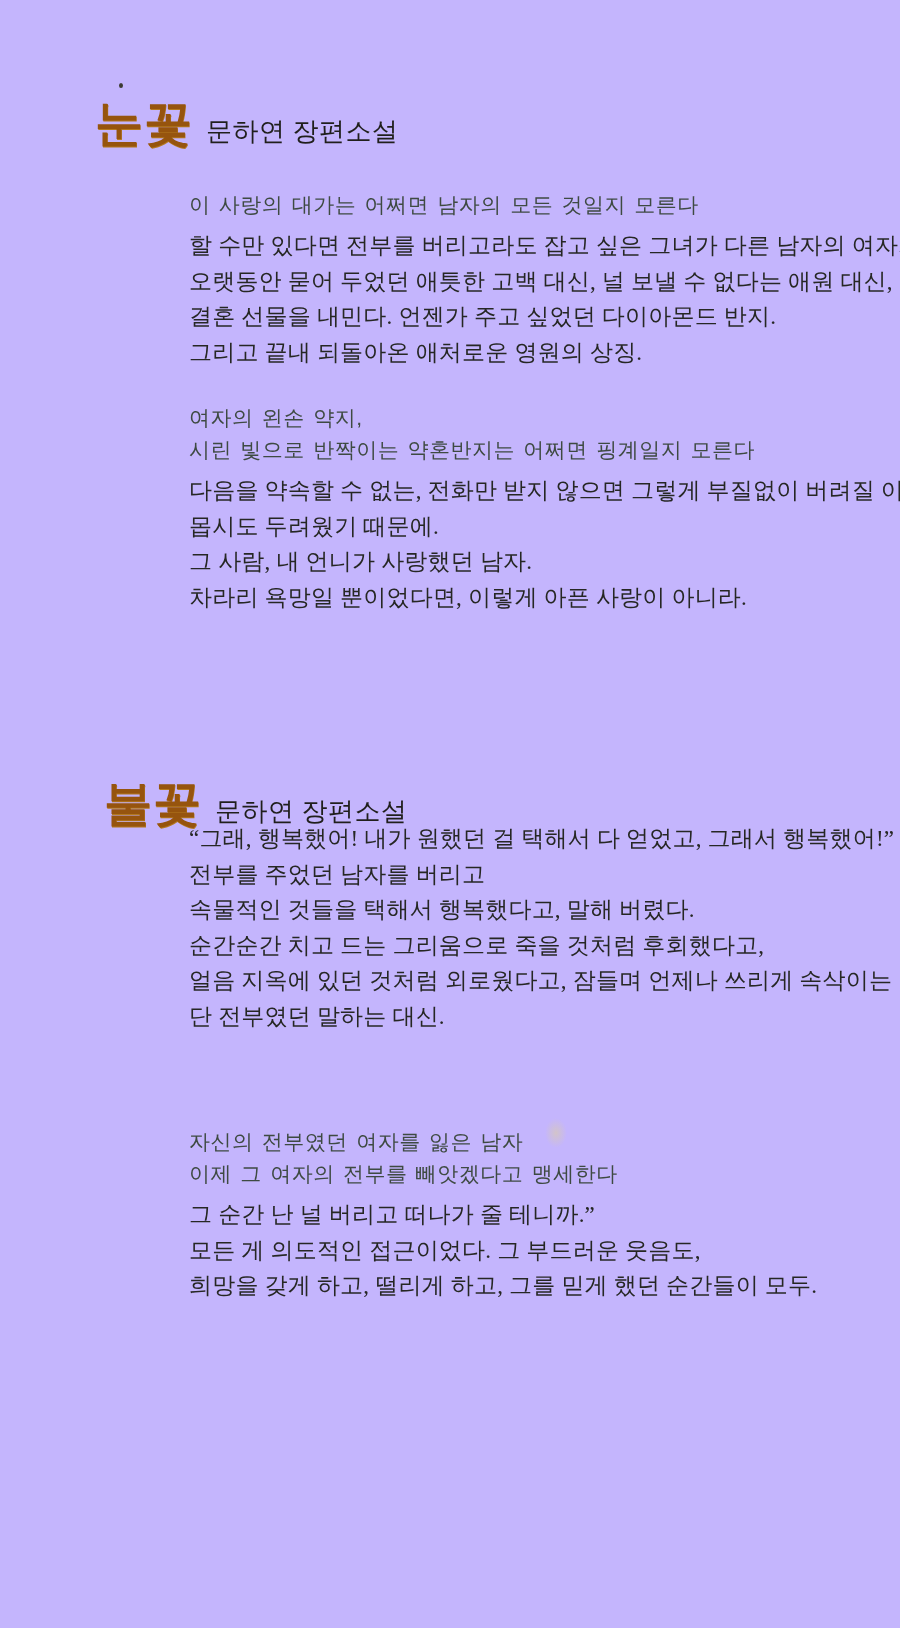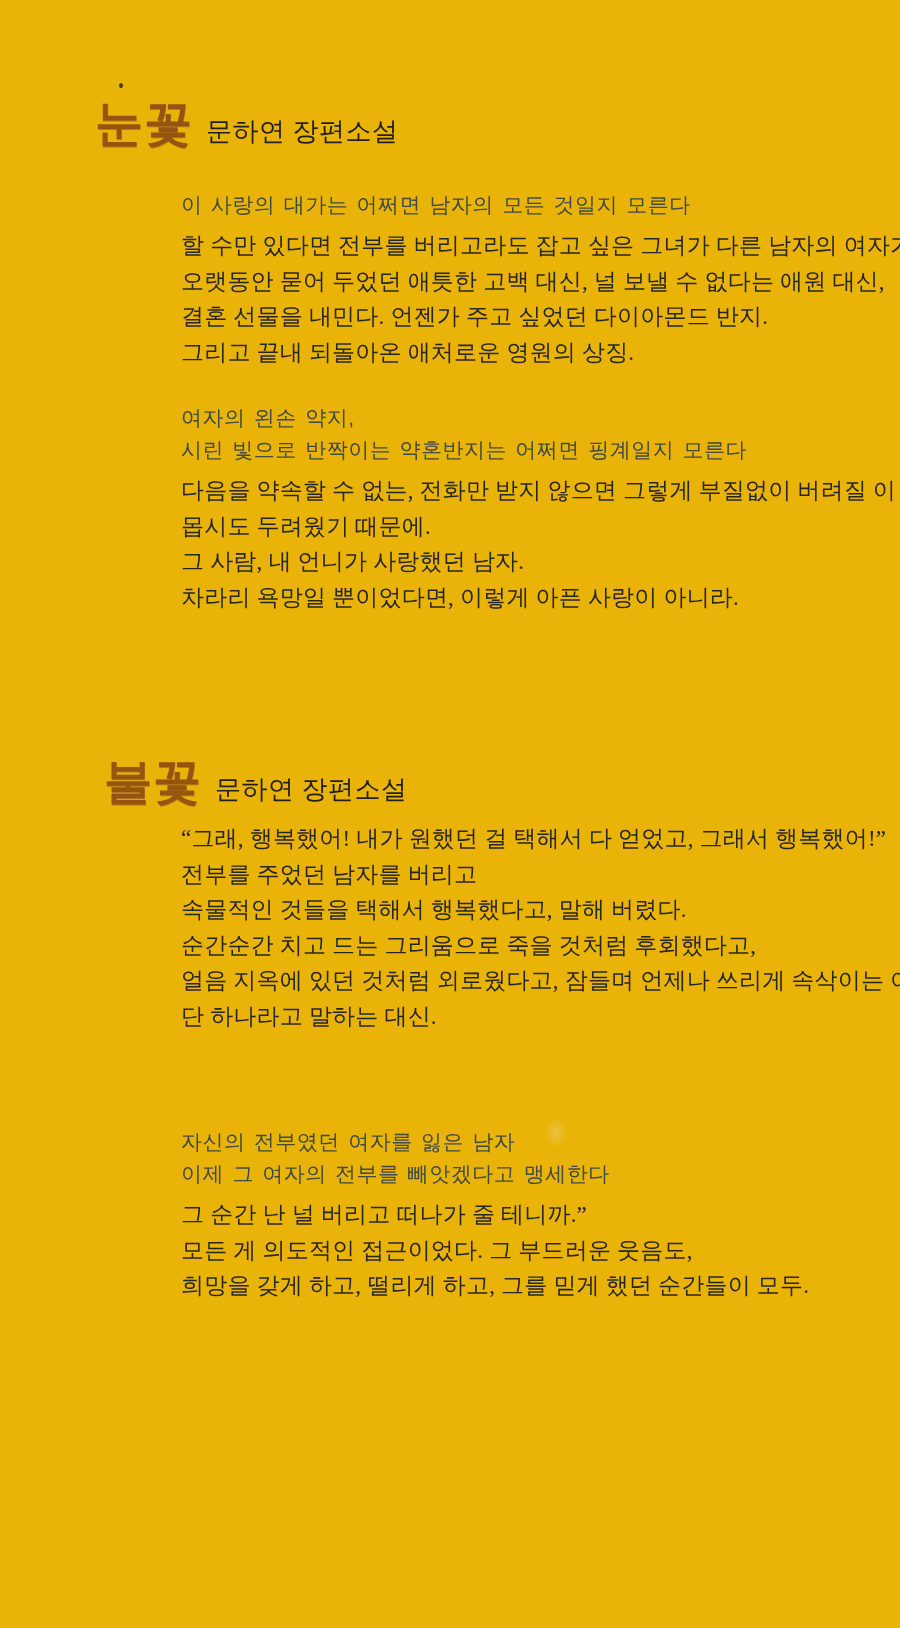--- a/index.html
+++ b/index.html
@@ -5,21 +5,21 @@
   html, body { margin: 0; padding: 0; }
   body {
     font-family: "Liberation Serif", serif;
     background: #e9e8e4;
   }
   .page {
     position: relative;
     width: 900px;
     height: 1628px;
     margin: 0 auto;
-    background: #eab308;
+    background: #c4b5fd;
     overflow: hidden;
   }
   .heading {
     position: absolute;
     display: flex;
     align-items: baseline;
     gap: 13px;
     white-space: nowrap;
   }
   .novel-title {
@@ -33,21 +33,21 @@
   }
   .novel-subtitle {
     font-family: "Liberation Serif", "DejaVu Serif", serif;
     font-weight: 500;
     font-size: 26px;
     letter-spacing: 0.5px;
     color: #201f1c;
   }
   .para {
     position: absolute;
-    left: 181px;
+    left: 189px;
     width: 690px;
     white-space: nowrap;
   }
   .headline-line {
     font-family: "Liberation Sans", "DejaVu Sans", sans-serif;
     font-size: 21px;
     line-height: 32px;
     letter-spacing: 0.5px;
     word-spacing: 2px;
     color: #3e4a42;
@@ -113,33 +113,33 @@
       <div class="bodytext">
         <div class="body-line">다음을 약속할 수 없는, 전화만 받지 않으면 그렇게 부질없이 버려질 이 사랑이,</div>
         <div class="body-line">몹시도 두려웠기 때문에.</div>
         <div class="body-line">그 사람, 내 언니가 사랑했던 남자.</div>
         <div class="body-line">차라리 욕망일 뿐이었다면, 이렇게 아픈 사랑이 아니라.</div>
       </div>
     </div>
   </div>
 
   <div>
-    <div class="heading" style="left:104px; top:754px;">
+    <div class="heading" style="left:104px; top:776px;">
       <span class="novel-title">불꽃</span>
       <span class="novel-subtitle">문하연 장편소설</span>
     </div>
 
     <div class="para" style="top:814px;">
       <div class="bodytext">
         <div class="body-line">“그래, 행복했어! 내가 원했던 걸 택해서 다 얻었고, 그래서 행복했어!”</div>
         <div class="body-line">전부를 주었던 남자를 버리고</div>
         <div class="body-line">속물적인 것들을 택해서 행복했다고, 말해 버렸다.</div>
         <div class="body-line">순간순간 치고 드는 그리움으로 죽을 것처럼 후회했다고,</div>
         <div class="body-line">얼음 지옥에 있던 것처럼 외로웠다고, 잠들며 언제나 쓰리게 속삭이는 이름은</div>
-        <div class="body-line">단 하나라고 말하는 대신.</div>
+        <div class="body-line">단 전부였던 말하는 대신.</div>
       </div>
     </div>
 
     <div class="para" style="top:1126px;">
       <div class="headline">
         <div class="headline-line">자신의 전부였던 여자를 잃은 남자</div>
         <div class="headline-line">이제 그 여자의 전부를 빼앗겠다고 맹세한다</div>
       </div>
       <div class="bodytext">
         <div class="body-line">그 순간 난 널 버리고 떠나가 줄 테니까.”</div>

